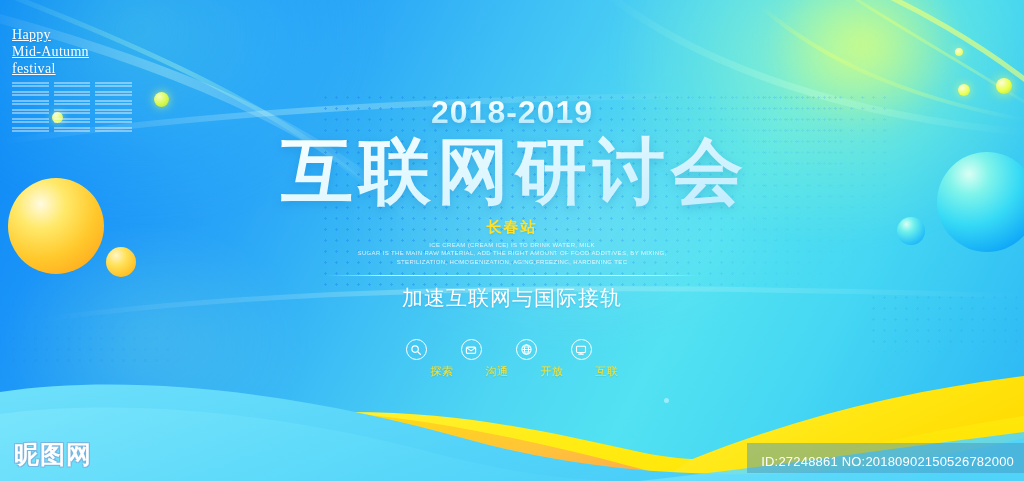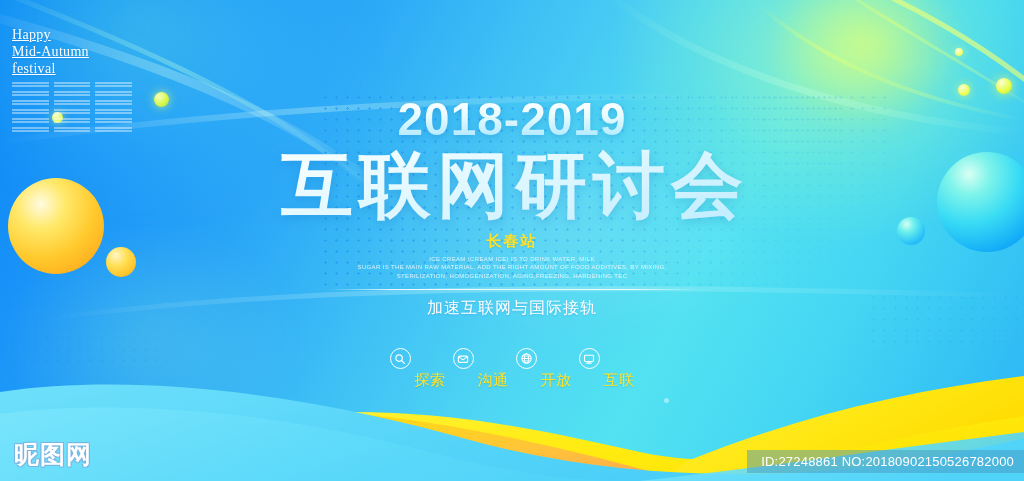--- a/index.html
+++ b/index.html
@@ -133,21 +133,21 @@
     font-size:0;color:transparent;overflow:hidden;
     opacity:.75;
   }
 
   
   .center{
     position:absolute;left:0;right:0;top:96px;
     text-align:center;
   }
   .years{
-    font-size:46px;font-weight:bold;letter-spacing:1px;
+    font-size:32px;font-weight:bold;letter-spacing:1px;
     line-height:1;
     background:linear-gradient(to bottom,#ffffff 8%,#eafcff 40%,#bfeeff 78%,#9fe3ff 100%);
     -webkit-background-clip:text;background-clip:text;
     color:transparent;
     -webkit-text-fill-color:transparent;
     filter:drop-shadow(0 2px 3px rgba(10,90,170,.22));
   }
   .headline{
     margin-top:6px;
     font-size:72px;font-weight:bold;line-height:1.05;
@@ -168,39 +168,39 @@
     margin-top:4px;
     color:rgba(255,255,255,.80);
     font-size:6px;line-height:8.5px;letter-spacing:.35px;
   }
   .rule{
     width:372px;height:1px;margin:9px auto 0;
     background:linear-gradient(to right,rgba(255,255,255,0),rgba(255,255,255,.85) 18%,rgba(255,255,255,.85) 82%,rgba(255,255,255,0));
   }
   .tagline{
     margin-top:8px;
-    font-size:16px;letter-spacing:1px;color:#ffffff;
+    font-size:21px;letter-spacing:1px;color:#ffffff;
     text-shadow:0 1px 2px rgba(10,80,160,.18);
   }
 
   
   .iconrow{
     margin-top:8px;
     display:flex;align-items:center;justify-content:center;gap:7px;
   }
   .icon-item{display:flex;align-items:center;gap:4px;}
   .icon-circle{
     width:19px;height:19px;border-radius:50%;
     border:1.4px solid #ffffff;
     display:flex;align-items:center;justify-content:center;
     flex:0 0 auto;
   }
   .icon-circle svg{display:block;}
   .icon-label{
-    font-size:15px;color:#ffe12b;letter-spacing:.5px;
+    font-size:11px;color:#ffe12b;letter-spacing:.5px;
     text-shadow:0 1px 1px rgba(40,110,10,.2);
     margin-top:44px;
   }
 
   
   .waves{position:absolute;left:0;bottom:0;width:1024px;height:125px;}
 
   
   .watermark{
     position:absolute;left:14px;bottom:10px;
@@ -214,21 +214,21 @@
     text-shadow:
       -1px -1px 0 rgba(120,180,225,.9),
        1px -1px 0 rgba(120,180,225,.9),
       -1px  1px 0 rgba(120,180,225,.9),
        1px  1px 0 rgba(120,180,225,.9);
   }
   .wm-url{font-size:22px;letter-spacing:.2px;}
 
   .idbar{
     position:absolute;right:0;bottom:8px;
-    padding:4px 10px 4px 14px;
+    padding:11px 10px 4px 14px;
     background:rgba(70,150,190,.48);
     color:#ffffff;font-size:13px;letter-spacing:.2px;
     white-space:nowrap;
   }
 </style>
 </head>
 <body>
 
 <div id="poster">
 

